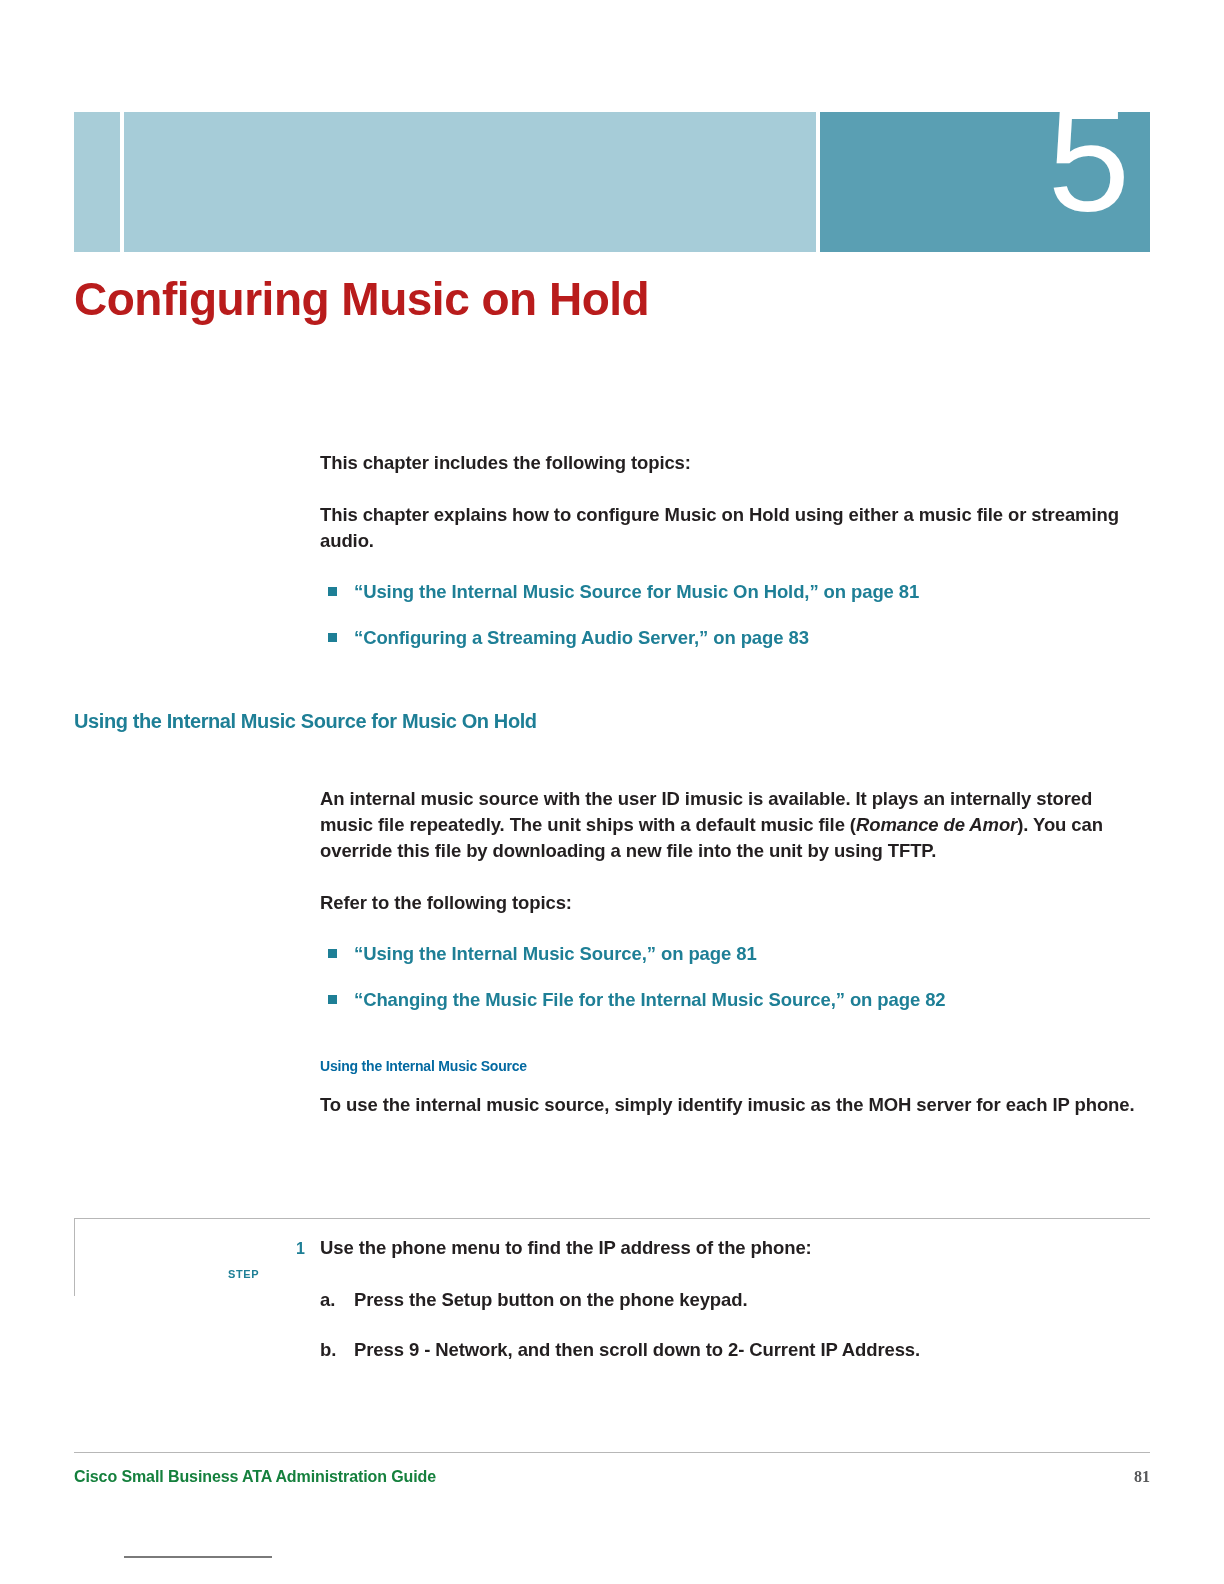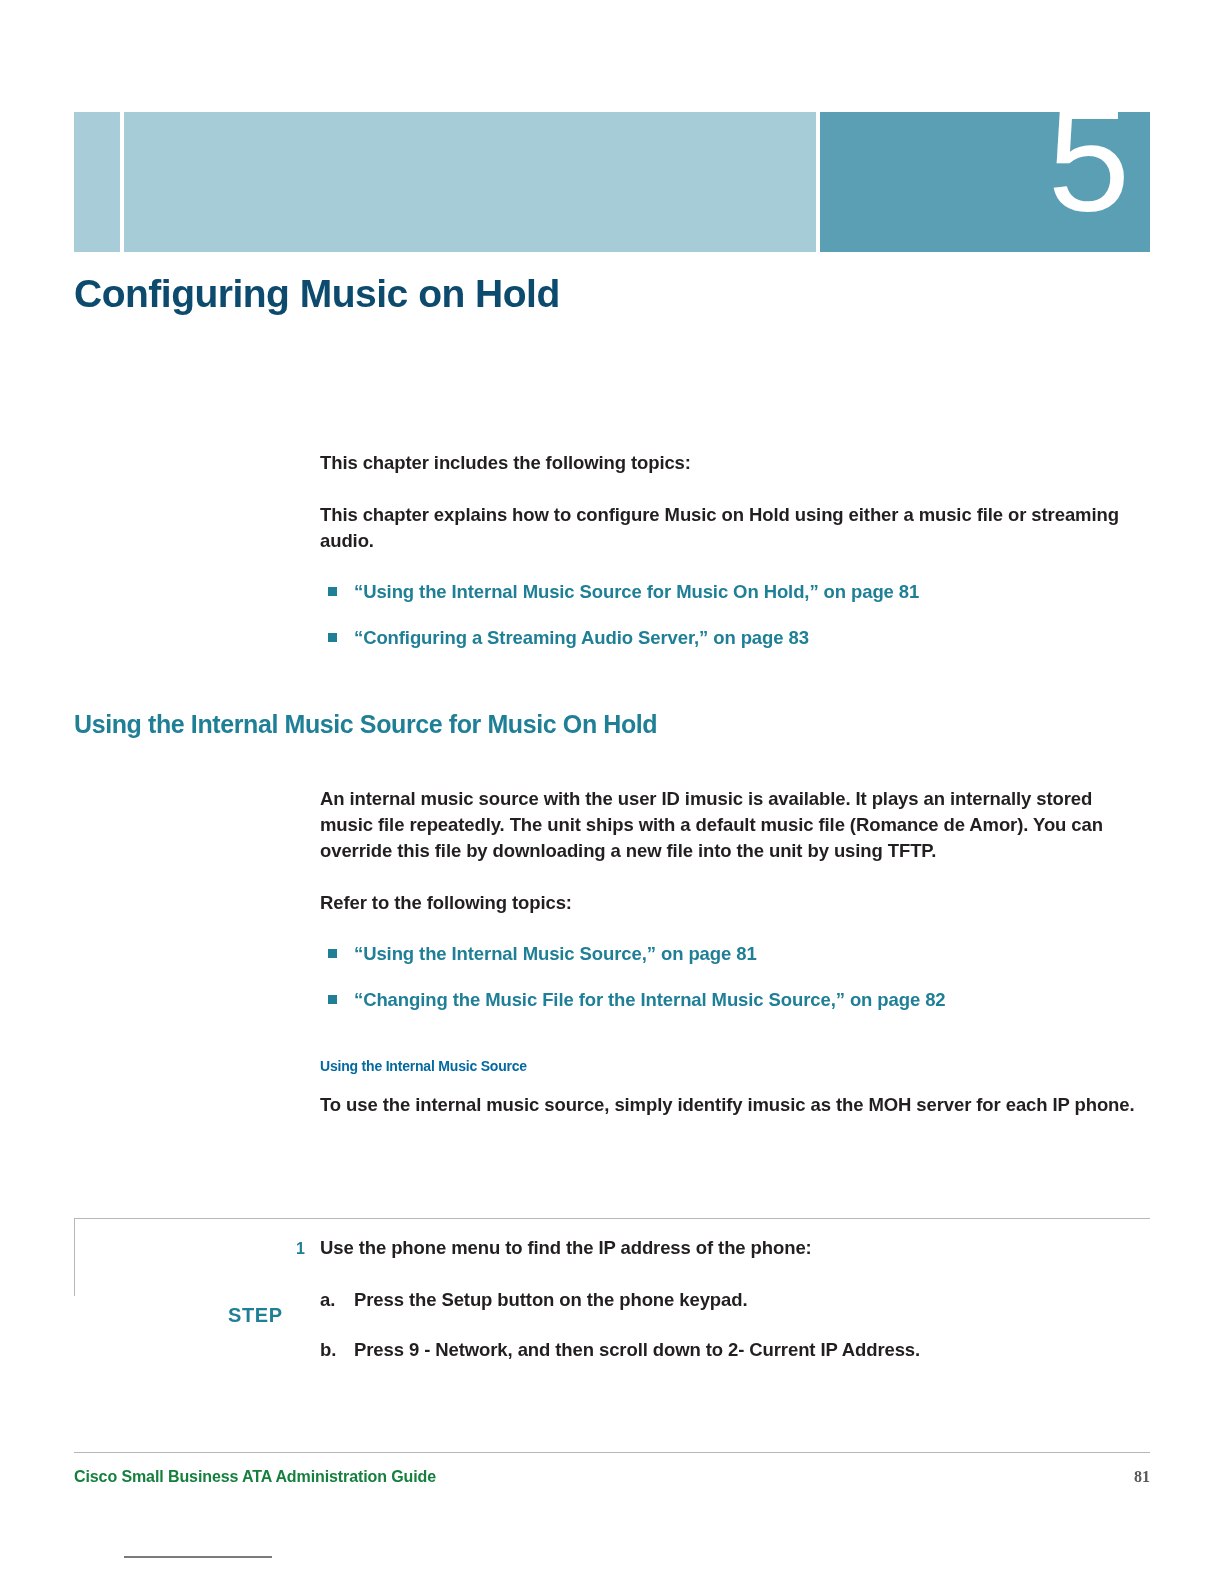--- a/index.html
+++ b/index.html
@@ -56,23 +56,23 @@
     font-weight: 300;
     font-family: "Liberation Sans", sans-serif;
     letter-spacing: -2px;
   }
 
   
   .chapter-title {
     position: absolute;
     left: 74px;
     top: 272px;
-    font-size: 39px;
-    font-weight: bold;
-    color: #0c4a6e;
+    font-size: 46px;
+    font-weight: bold;
+    color: #b91c1c;
     letter-spacing: -0.5px;
   }
 
   
   .body-col {
     position: absolute;
     left: 320px;
     top: 450px;
     width: 830px;
   }
@@ -111,36 +111,36 @@
   ul.bullets li a {
     color: #1e7f96;
     text-decoration: none;
   }
 
   
   .section-h1 {
     position: absolute;
     left: 74px;
     width: 1080px;
-    font-size: 25px;
+    font-size: 20px;
     font-weight: bold;
     color: #1e7f96;
     letter-spacing: -0.4px;
   }
 
   .section-h2 {
     font-size: 14px;
     font-weight: bold;
     color: #0369a1;
     margin: 0 0 18px 0;
     letter-spacing: -0.2px;
   }
 
   .bold { font-weight: 800; }
-  .ital { }
+  .ital { font-style: italic; }
 
   
   .step-rule {
     position: absolute;
     left: 74px;
     top: 1218px;
     width: 1076px;
     height: 1px;
     background: #b7b7b7;
   }
@@ -148,22 +148,22 @@
     position: absolute;
     left: 74px;
     top: 1218px;
     width: 1px;
     height: 78px;
     background: #b7b7b7;
   }
   .step-label {
     position: absolute;
     left: 228px;
-    top: 1304px;
-    font-size: 20px;
+    top: 1268px;
+    font-size: 11px;
     font-weight: bold;
     color: #1e7f96;
     letter-spacing: 0.6px;
   }
   .step-num {
     position: absolute;
     left: 296px;
     top: 1240px;
     font-size: 16px;
     font-weight: bold;

